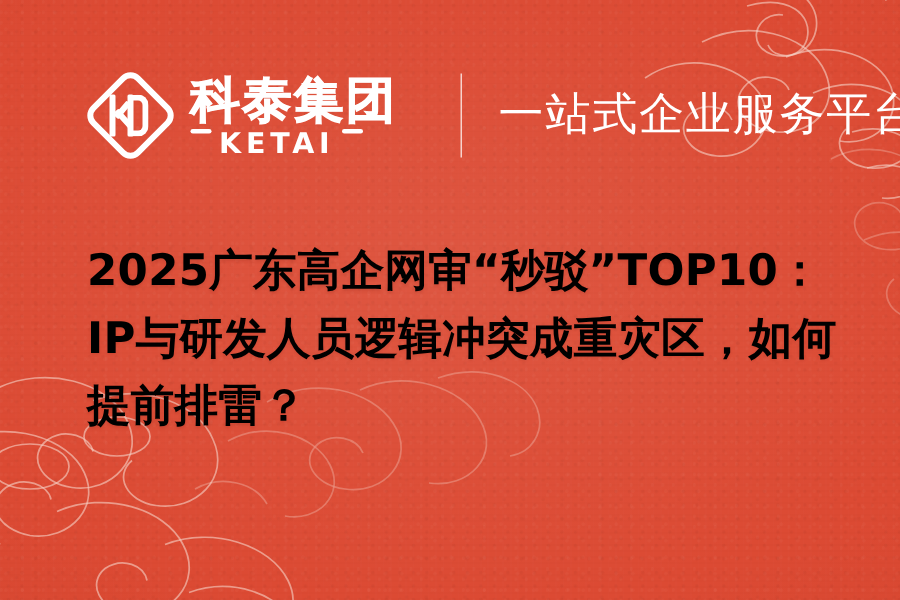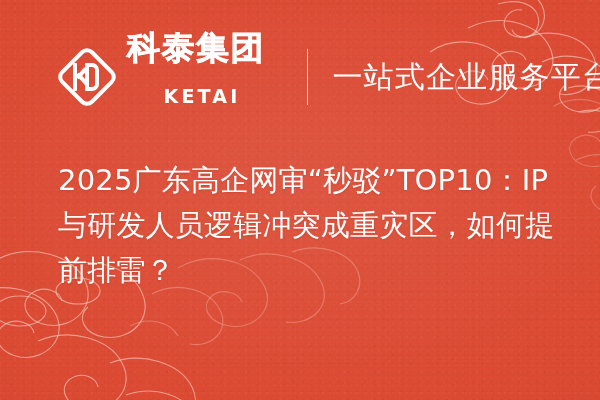--- a/index.html
+++ b/index.html
@@ -112,22 +112,22 @@
     font-family:"DejaVu Sans","Liberation Sans",sans-serif;
     font-weight:700;
     font-size:33px;
     line-height:35px;
     letter-spacing:1.5px;
     color:#fff;
     white-space:nowrap;
     -webkit-text-stroke:.7px #fff;
   }
   #brand-en-row {
-    display:flex; align-items:center; gap:5px;
-    margin-top:2px; width:150px;flex-direction:column;
+    display:flex; align-items:flex-start; gap:5px;
+    margin-top:2px; width:150px;
   }
   .brand-rule { height:3.4px; background:#fff; flex:0 0 14px; border-radius:2px; }
   #brand-en {
     font-family:"DejaVu Sans","Liberation Sans",sans-serif;
     font-weight:700; font-size:19px; line-height:20px;
     letter-spacing:3.2px; color:#fff; white-space:nowrap;
   }
 
   
   #divider {
@@ -156,25 +156,25 @@
   }
 
   
   #headline {
     position:absolute;
     left:58px; top:158px;
     width:500px;
   }
   #headline-text {
     font-family:"DejaVu Sans","Liberation Sans",sans-serif;
-    font-weight:400;
+    font-weight:700;
     font-size:29px;
     line-height:45px;
     letter-spacing:.2px;
-    color:#ffffff;
+    color:#000000;
     text-shadow:0 1px 2px rgba(130,30,15,.18);
     word-break:break-all;
   }
 </style>
 </head>
 <body>
 
 <div id="banner">
 
   <div class="tex"></div>

